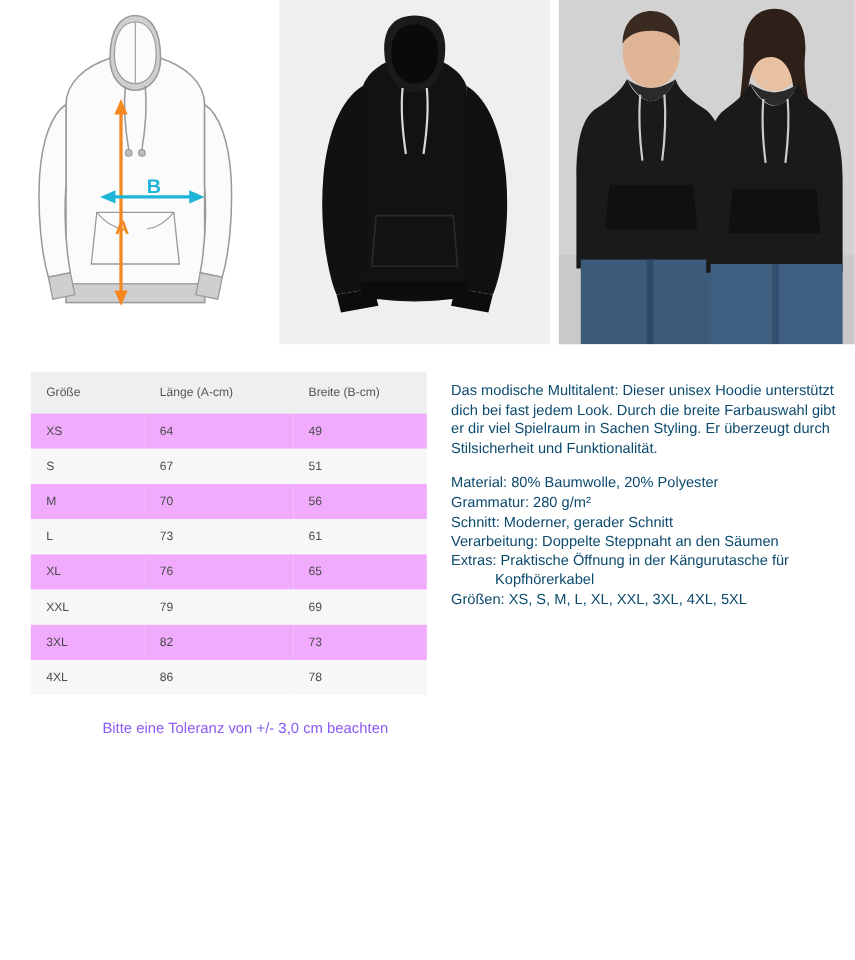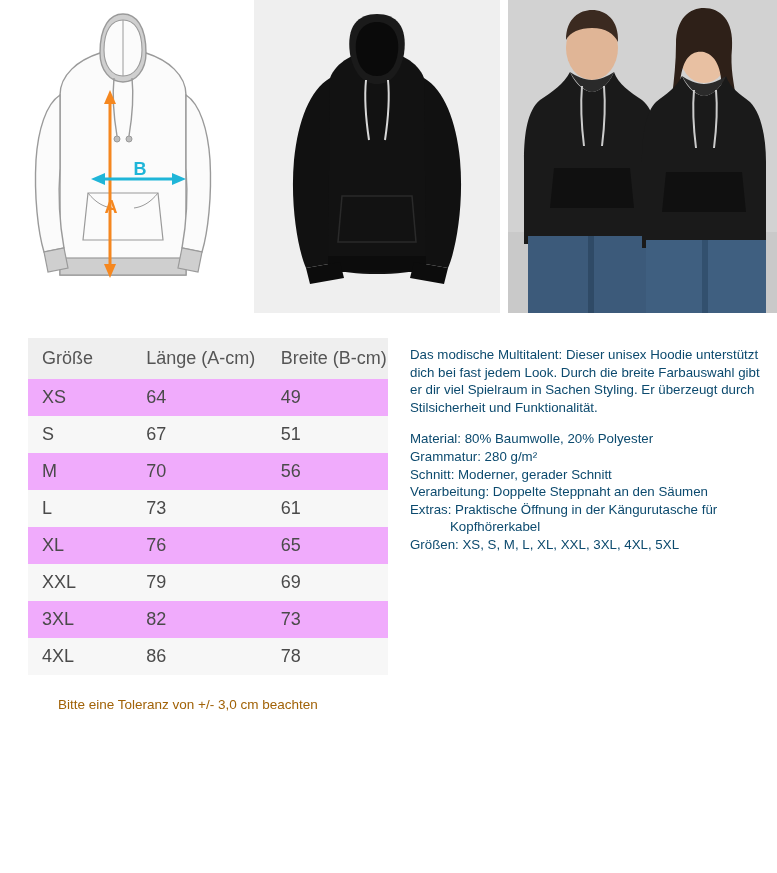--- a/index.html
+++ b/index.html
@@ -59,21 +59,21 @@
 
   
   .size-table-wrap {
     width: 388px;
     padding-left: 28px;
     box-sizing: border-box;
   }
   table.size-table {
     border-collapse: collapse;
     width: 360px;
-    font-size: 18px;
+    font-size: 11px;
   }
   table.size-table th {
     text-align: left;
     font-weight: normal;
     color: #555555;
     background: #efefef;
     padding: 10px 0 10px 14px;
     height: 18px;
   }
   table.size-table td {
@@ -83,21 +83,22 @@
   }
   table.size-table tr.odd td { background: #f0abfc; }
   table.size-table tr.even td { background: #f7f7f7; }
   .col-size { width: 100px; }
   .col-len  { width: 138px; }
   .col-wid  { width: 122px; }
 
   .tolerance {
     padding: 22px 0 0 30px;
     font-size: 13.5px;
-    color: #a16207;
+    color: #8b5cf6;
+    text-align: center;
   }
 
   
   .desc {
     width: 389px;
     padding: 8px 14px 0 22px;
     box-sizing: border-box;
     font-size: 13.3px;
     line-height: 17.6px;
     color: #0c4a6e;

